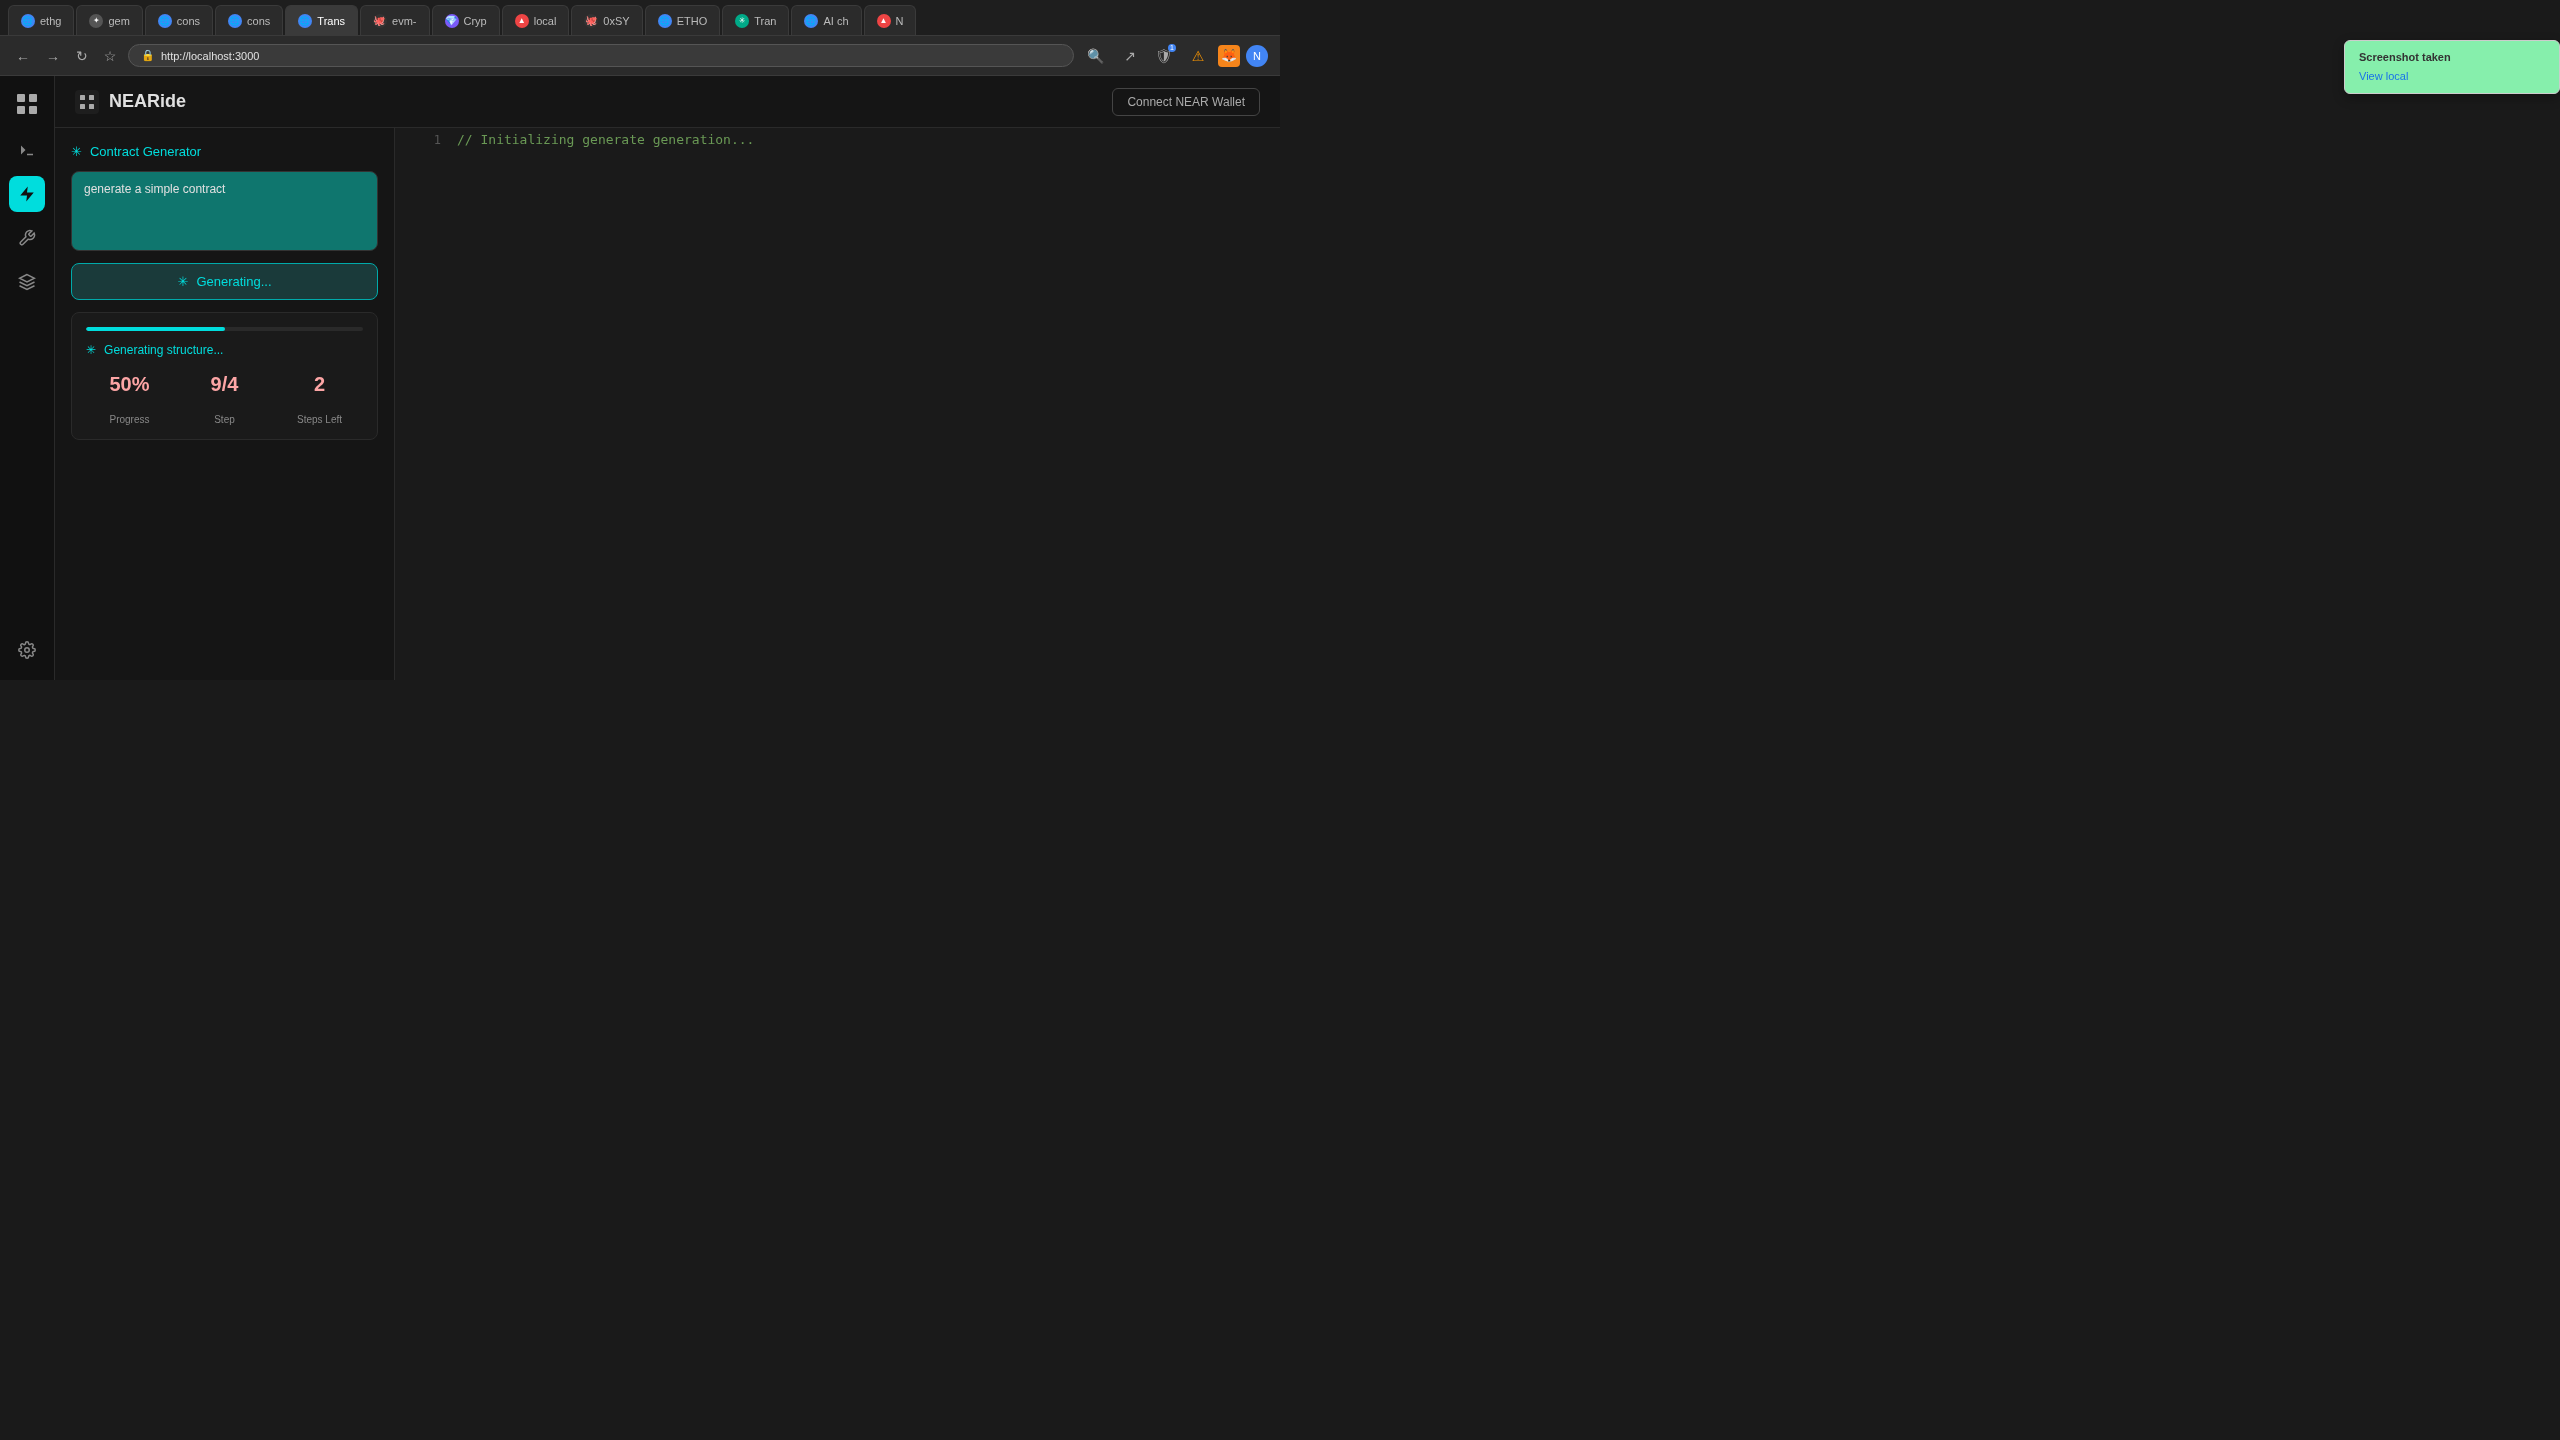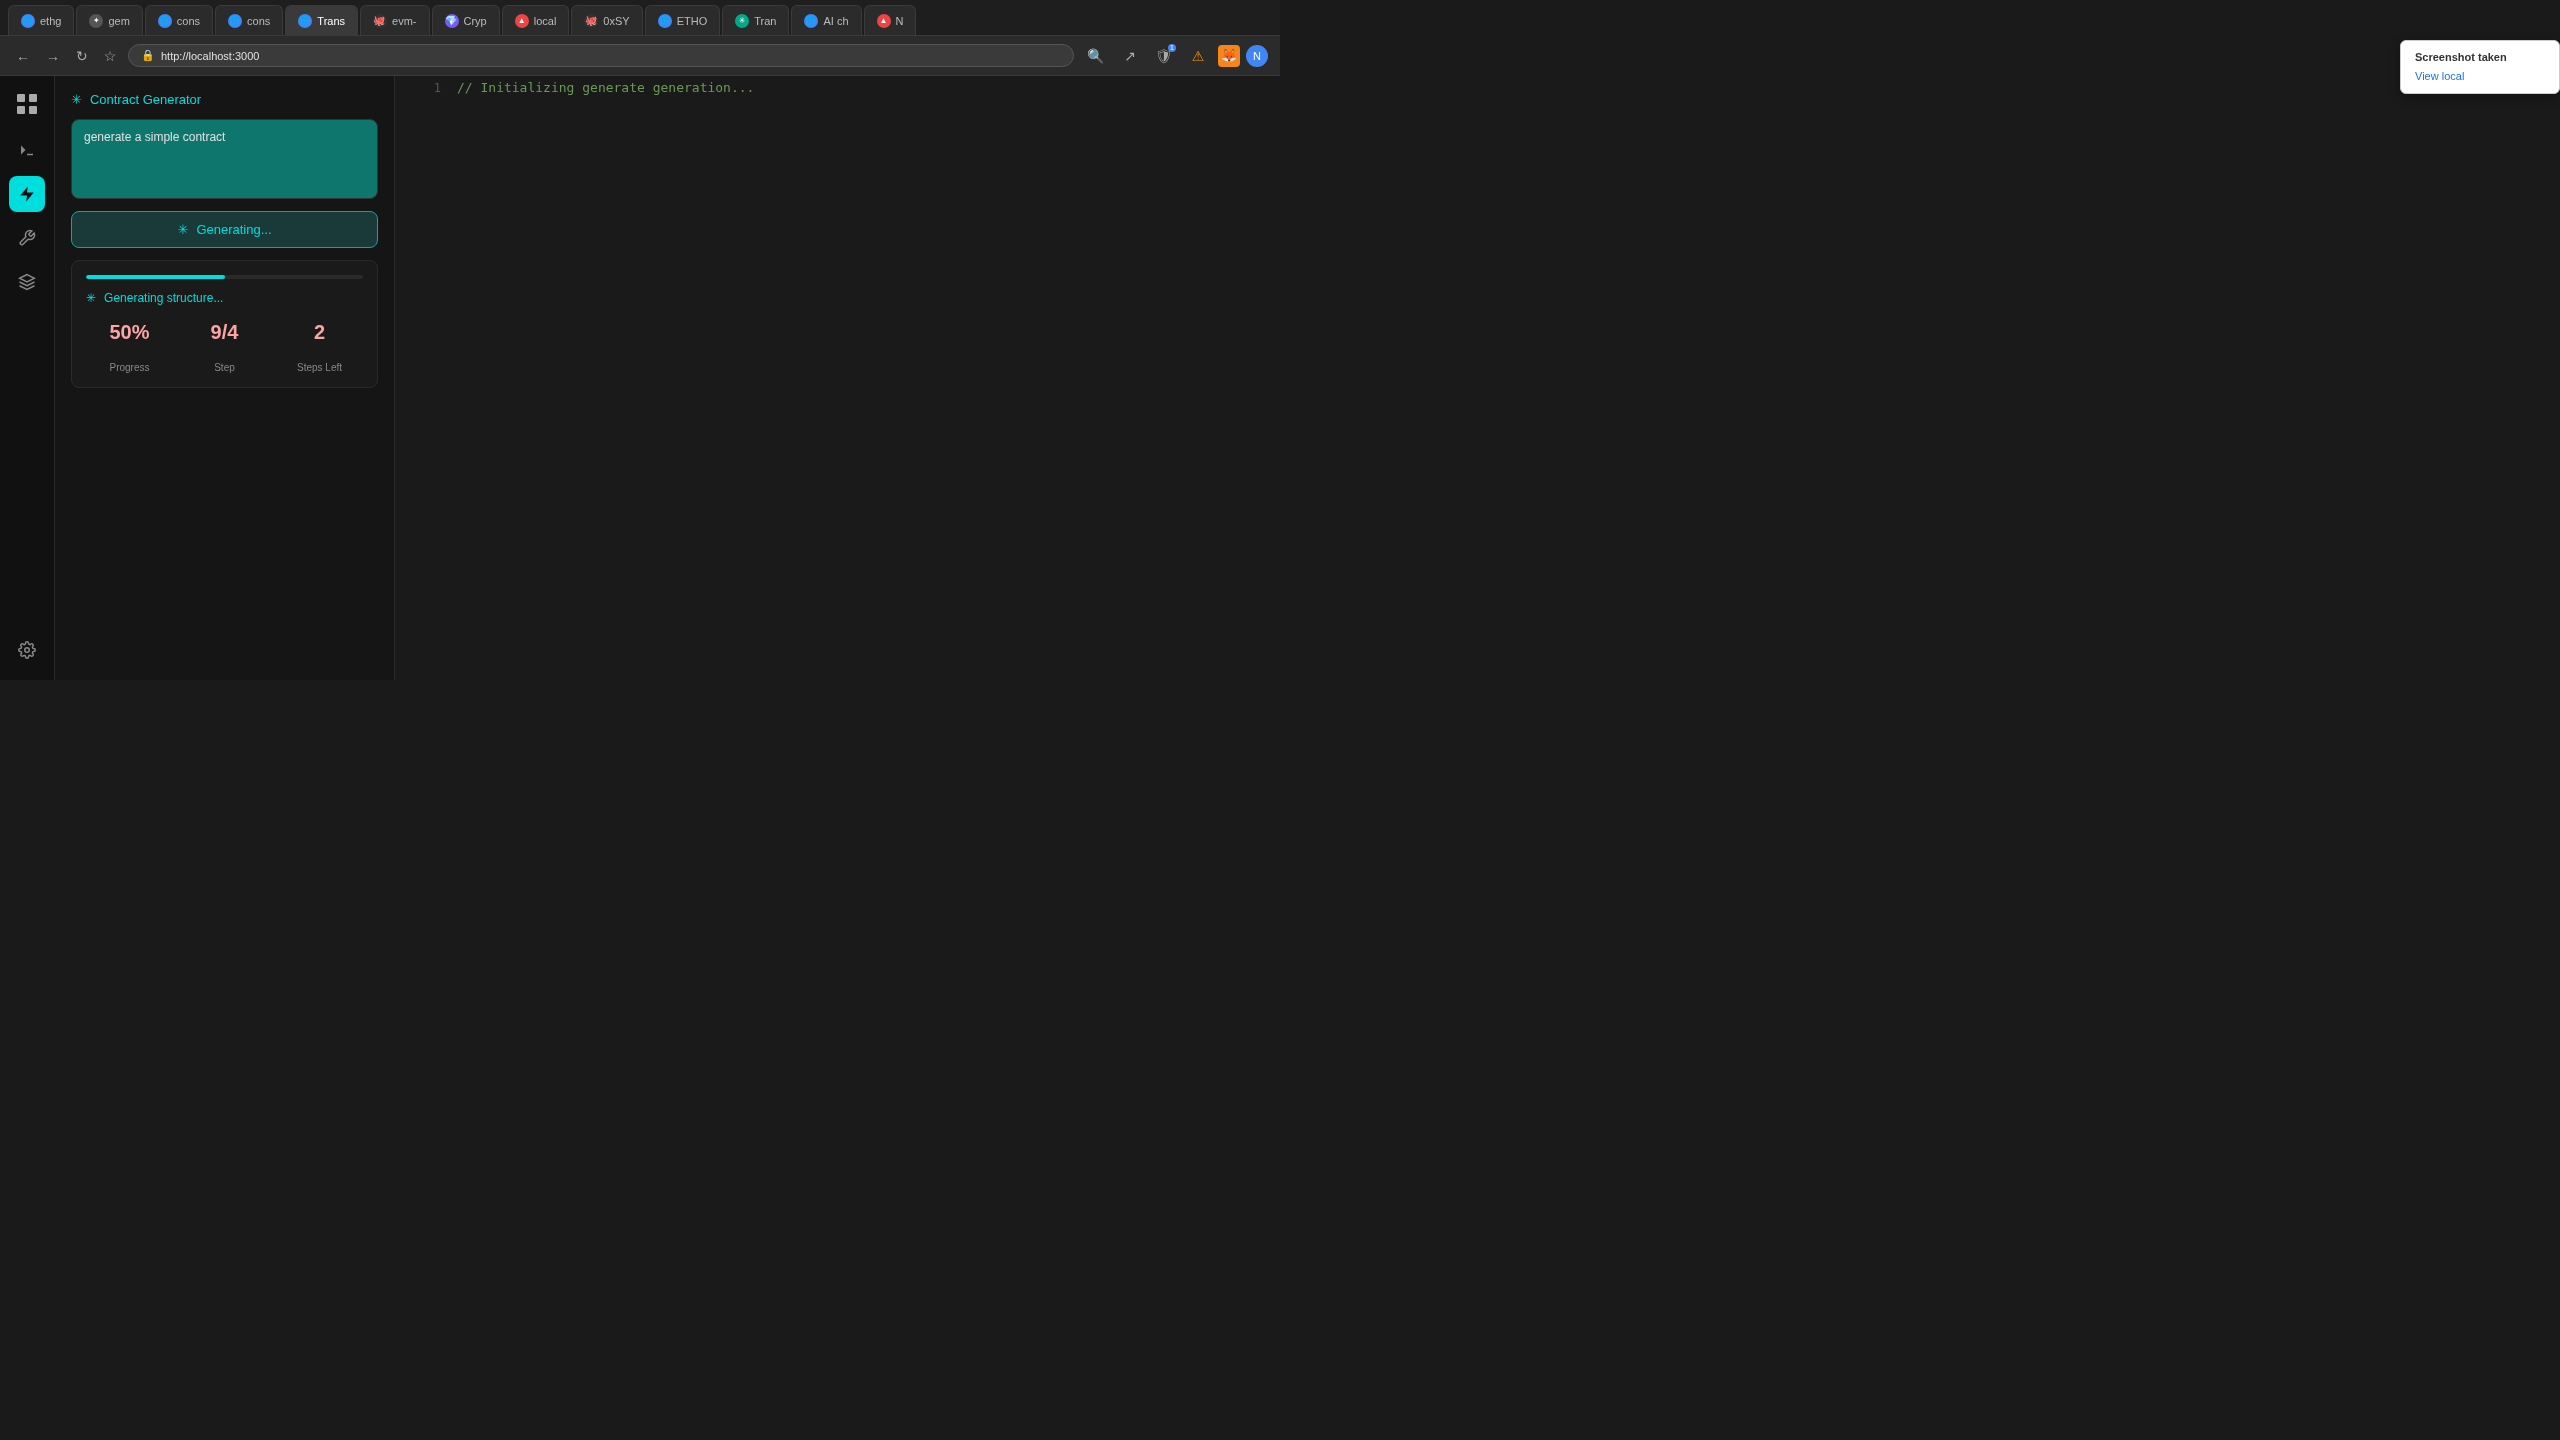--- a/index.html
+++ b/index.html
@@ -128,27 +128,27 @@
       justify-content: center;
       font-size: 12px;
       cursor: pointer;
     }
 
     
     .screenshot-toast {
       position: absolute;
       top: 40px;
       right: 0;
-      background: #ffffff;
+      background: #86efac;
       border: 1px solid #ccc;
       border-radius: 6px;
       padding: 10px 14px;
       z-index: 100;
       box-shadow: 0 4px 12px rgba(0,0,0,0.3);
-      width: 160px;
+      width: 216px;
     }
 
     .screenshot-toast .title {
       color: #333;
       font-size: 11px;
       font-weight: 600;
       margin-bottom: 6px;
     }
 
     .screenshot-toast .view-link {
@@ -504,20 +504,34 @@
     <button class="sidebar-icon-btn" title="Settings">
       <svg width="18" height="18" viewBox="0 0 24 24" fill="none" stroke="currentColor" stroke-width="2">
           <circle cx="12" cy="12" r="3"></circle>
           <path d="M19.4 15a1.65 1.65 0 00.33 1.82l.06.06a2 2 0 010 2.83 2 2 0 01-2.83 0l-.06-.06a1.65 1.65 0 00-1.82-.33 1.65 1.65 0 00-1 1.51V21a2 2 0 01-2 2 2 2 0 01-2-2v-.09A1.65 1.65 0 009 19.4a1.65 1.65 0 00-1.82.33l-.06.06a2 2 0 01-2.83 0 2 2 0 010-2.83l.06-.06A1.65 1.65 0 004.68 15a1.65 1.65 0 00-1.51-1H3a2 2 0 01-2-2 2 2 0 012-2h.09A1.65 1.65 0 004.6 9a1.65 1.65 0 00-.33-1.82l-.06-.06a2 2 0 010-2.83 2 2 0 012.83 0l.06.06A1.65 1.65 0 009 4.68a1.65 1.65 0 001-1.51V3a2 2 0 012-2 2 2 0 012 2v.09a1.65 1.65 0 001 1.51 1.65 1.65 0 001.82-.33l.06-.06a2 2 0 012.83 0 2 2 0 010 2.83l-.06.06A1.65 1.65 0 0019.4 9a1.65 1.65 0 001.51 1H21a2 2 0 012 2 2 2 0 01-2 2h-.09a1.65 1.65 0 00-1.51 1z"></path>
         </svg>
     </button>
   </div>
 
   <div class="right-section">
 
+    <div class="app-header">
+      <div style="display:flex;align-items:center;gap:10px;">
+        <div style="width:24px;height:24px;background:#1e1e1e;border-radius:4px;display:flex;align-items:center;justify-content:center;">
+          <svg width="16" height="16" viewBox="0 0 16 16" fill="#aaa">
+              <rect x="1" y="1" width="5" height="5" rx="0.5"></rect>
+              <rect x="10" y="1" width="5" height="5" rx="0.5"></rect>
+              <rect x="1" y="10" width="5" height="5" rx="0.5"></rect>
+              <rect x="10" y="10" width="5" height="5" rx="0.5"></rect>
+            </svg>
+        </div>
+        <span class="app-title">NEARide</span>
+      </div>
+      <button class="connect-wallet-btn">Connect NEAR Wallet</button>
+    </div>
 
     <div class="main-panel">
 
       <div class="left-panel">
 
         <div>
           <div class="section-header">
             <span class="spinning" style="color:#0dd;">✳</span>
             <span>Contract Generator</span>
           </div>

